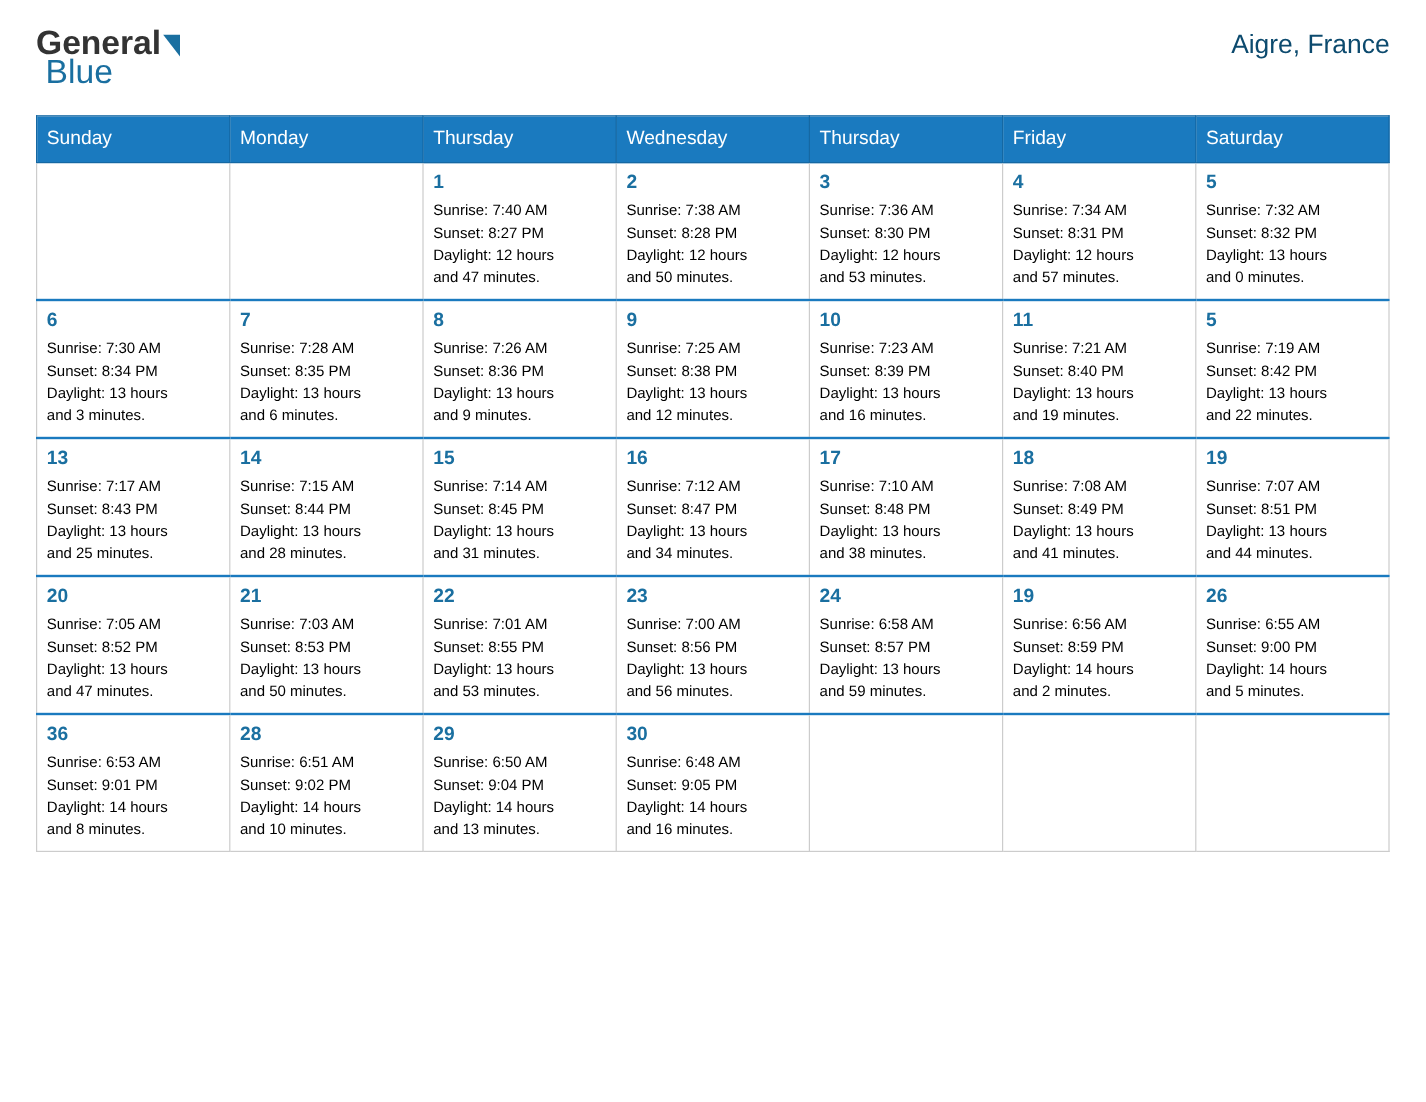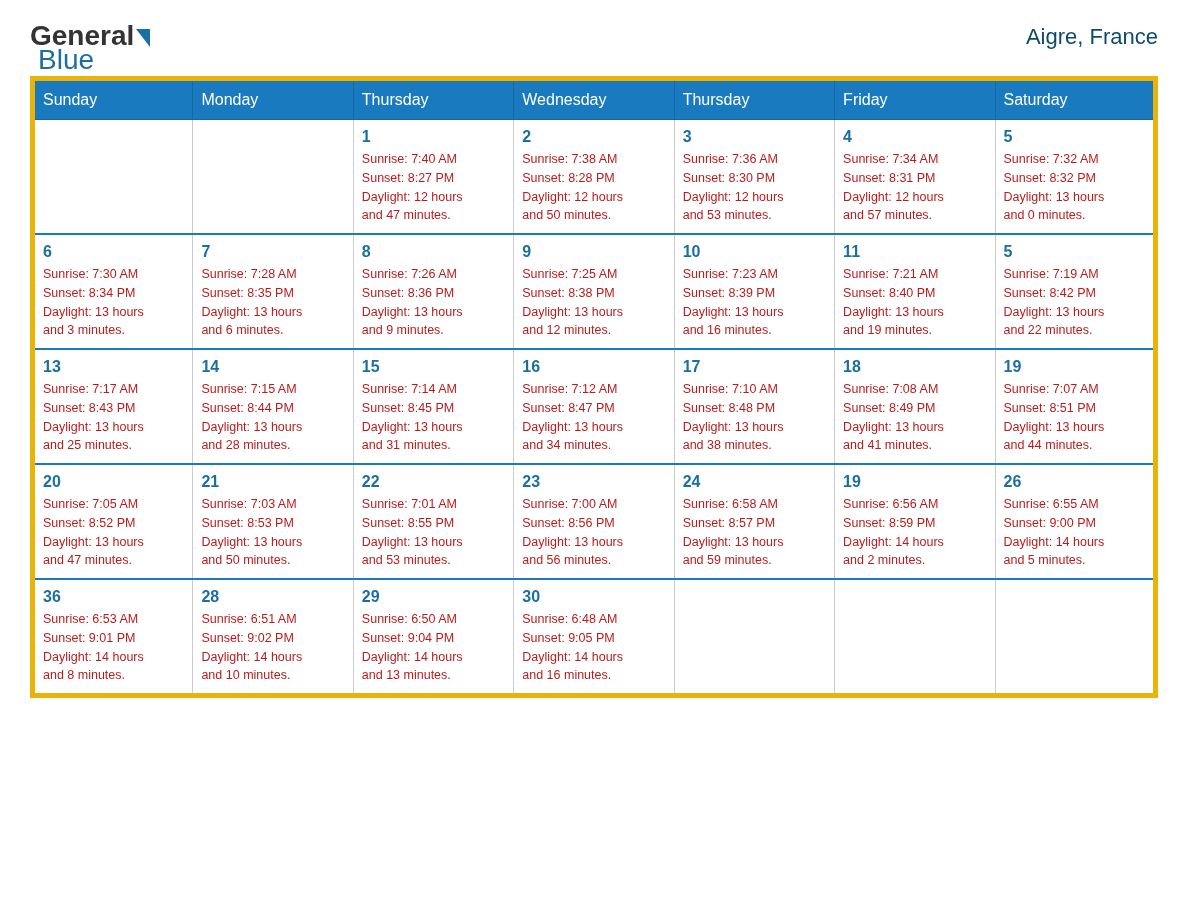--- a/index.html
+++ b/index.html
@@ -7,20 +7,21 @@
       font-family: Arial, sans-serif;
       background: #fff;
       padding: 20px 30px;
       width: 1188px;
       min-height: 918px;
     }
     .header {
       display: flex;
       justify-content: space-between;
       align-items: flex-start;
+      margin-bottom: 20px;
     }
     .logo {
       display: flex;
       flex-direction: column;
       align-items: flex-start;
     }
     .logo-top {
       display: flex;
       align-items: center;
     }
@@ -55,21 +56,21 @@
       line-height: 1.1;
     }
     .location {
       font-size: 22px;
       color: #0c4a6e;
       margin-top: 4px;
     }
     .calendar {
       width: 100%;
       border-collapse: collapse;
-      border: 5px solid #eab308;
+      border: 1px solid #eab308;
     }
     .calendar th {
       background-color: #1a7abf;
       color: #fff;
       padding: 10px 8px;
       font-size: 16px;
       font-weight: normal;
       text-align: left;
       border: 1px solid #1568a3;
     }
@@ -81,21 +82,21 @@
       height: 110px;
     }
     .day-number {
       font-size: 16px;
       color: #1a6fa0;
       font-weight: bold;
       margin-bottom: 4px;
     }
     .day-info {
       font-size: 12.5px;
-      color: #b91c1c;
+      color: #000000;
       line-height: 1.5;
     }
     .empty-cell {
       background: #fff;
     }
     .row-divider td {
       border-top: 2px solid #1a7abf;
     }
   </style>
 </head>

